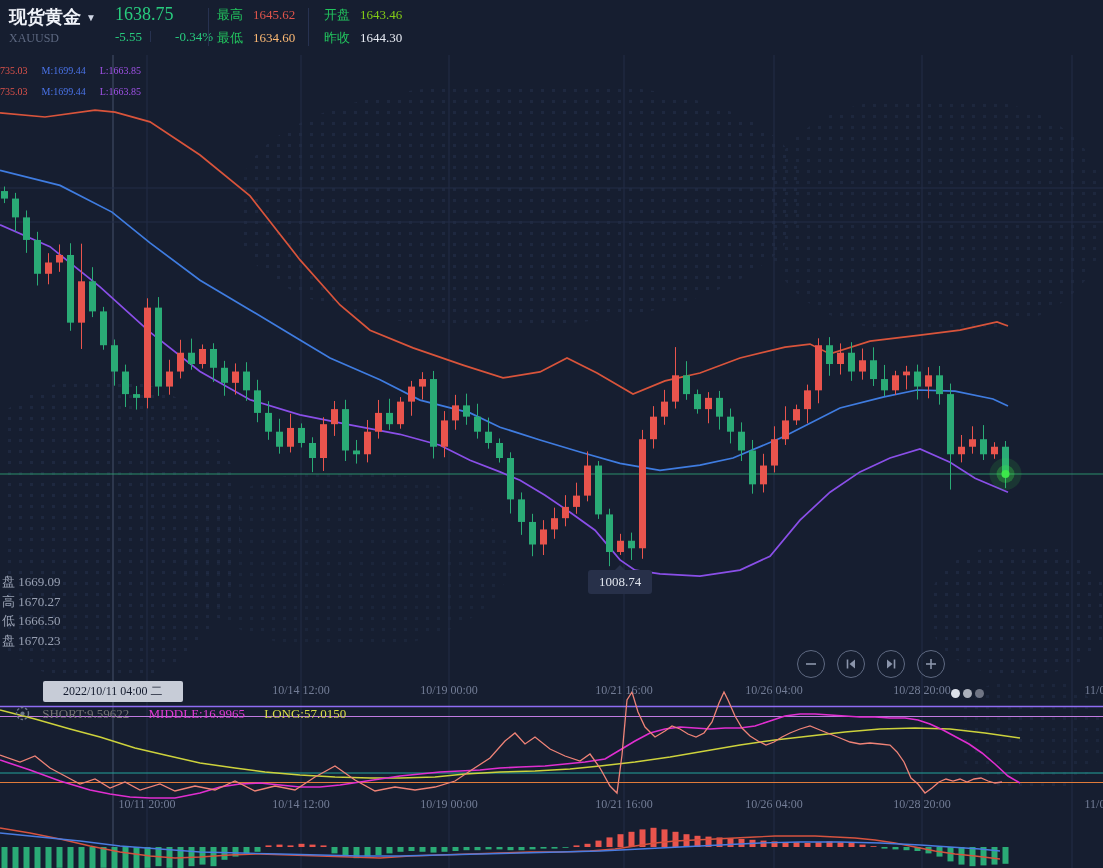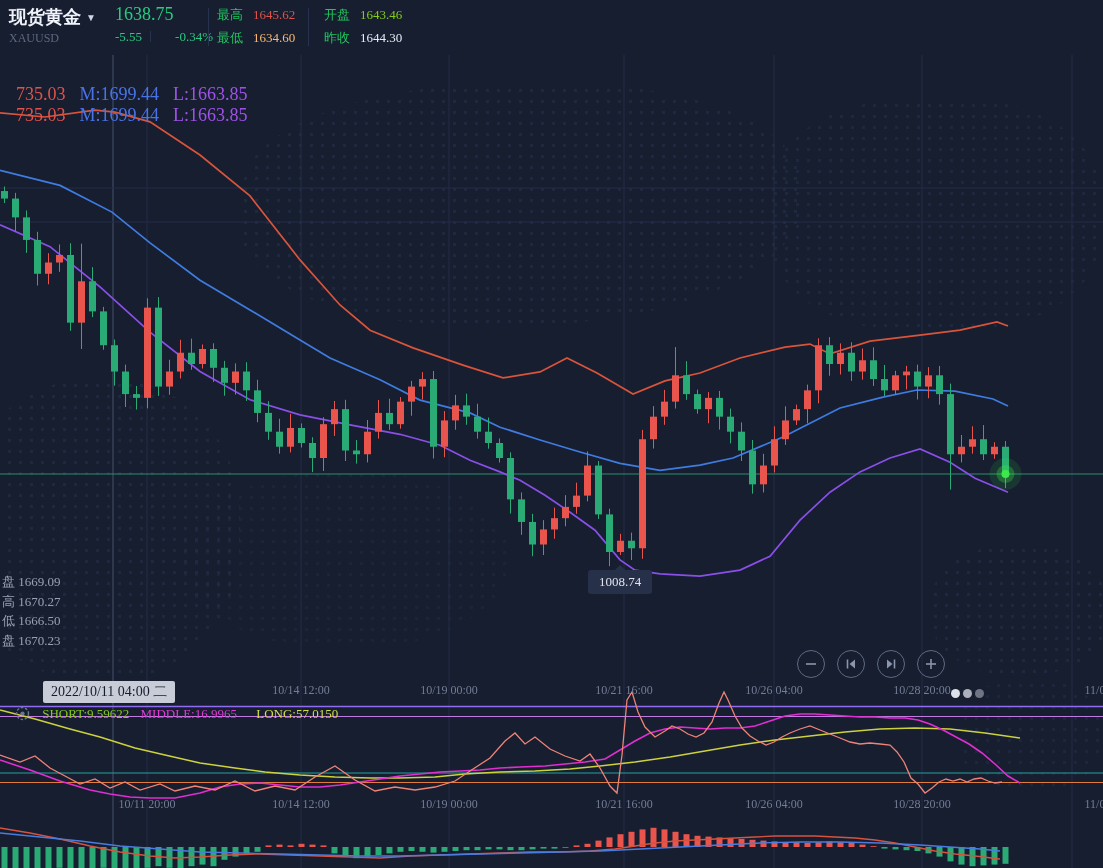--- a/index.html
+++ b/index.html
@@ -12,44 +12,44 @@
   .header{position:absolute;left:0;top:0;width:1103px;height:55px;z-index:3;}
   .title-row{position:absolute;left:9px;top:5px;font-size:18px;font-weight:bold;color:#f0f3f9;cursor:pointer;}
   .title-row .caret{font-size:10px;color:#cfd6e4;margin-left:5px;vertical-align:2px;}
   .symbol{position:absolute;left:9px;top:31px;font-size:12px;color:#5d6880;}
   .price{position:absolute;left:115px;top:4px;font-size:18px;color:#28cc7e;}
   .chg{position:absolute;left:115px;top:29px;font-size:13px;color:#28cc7e;}
   .chg .gap{display:inline-block;width:16px;border-left:1px solid #273250;height:11px;margin:0 8px -1px 8px;}
   .vsep{position:absolute;top:8px;width:1px;height:38px;background:#273250;}
   .stat{position:absolute;font-size:13px;}
   .stat .lb{color:#22c55e;margin-right:10px;}
-  #bollrows{position:absolute;left:16px;top:60px;z-index:2;font-size:18px;line-height:21px;margin-top:24px;}
+  #bollrows{position:absolute;left:0;top:60px;z-index:2;font-size:10px;line-height:21px;}
   #bollrows .u{color:#e0534b;} #bollrows .m{color:#4a73e8;margin-left:14px;} #bollrows .l{color:#a052e8;margin-left:14px;}
   #ohlcrows{position:absolute;left:2px;top:572px;z-index:2;font-size:13px;line-height:19.5px;color:#99a1b3;}
   .lowlabel{position:absolute;left:588px;top:570px;width:64px;height:24px;z-index:2;
             background:#273049;border-radius:3px;color:#dfe3ec;font-size:13px;
             text-align:center;line-height:24px;}
   .lowlabel:before{content:"";position:absolute;left:26px;top:-5px;border-left:6px solid transparent;
             border-right:6px solid transparent;border-bottom:6px solid #273049;}
   .axl{position:absolute;transform:translateX(-50%);font-size:12px;color:#737d96;white-space:nowrap;}
   #mainaxis .axl{top:683px;} #panelaxis .axl{top:797px;}
   #mainaxis,#panelaxis{position:absolute;left:0;top:0;width:1103px;z-index:2;}
   .datetip{position:absolute;left:43px;top:681px;z-index:4;background:#c7ccd7;color:#141b2e;
-           font-size:14px;padding:2px 8px;border-radius:2px;white-space:nowrap;}
+           font-size:12px;padding:2px 20px;border-radius:2px;white-space:nowrap;}
   .loadingdots{position:absolute;left:951px;top:684px;z-index:3;}
   .loadingdots span{display:inline-block;width:9px;height:9px;border-radius:50%;background:#dde1ea;margin-right:3px;}
   .loadingdots span:nth-child(2){opacity:.75}.loadingdots span:nth-child(3){opacity:.45}
   .navbtns{position:absolute;left:797px;top:650px;z-index:3;}
   .navbtn{display:inline-block;width:26px;height:26px;border:1px solid #5f6a82;border-radius:50%;
           margin-right:8px;cursor:pointer;background:rgba(22,30,48,.4);vertical-align:top;}
   .navbtn svg{display:block;margin:4px auto 0;}
   .indheader{position:absolute;left:14px;top:705px;z-index:3;font-size:13px;}
   .macdheader{position:absolute;left:14px;top:820px;z-index:3;font-size:13px;}
   .gear{vertical-align:-4px;margin-right:8px;cursor:pointer;}
-  .indheader .s{color:#84cc16;margin-right:8px;} .indheader .m{color:#e03ad4;margin-right:16px;} .indheader .l{color:#d8dd46;}
+  .indheader .s{color:#737373;margin-right:16px;} .indheader .m{color:#e03ad4;margin-right:16px;} .indheader .l{color:#d8dd46;}
   .macdheader .d{color:#e05c45;margin-right:16px;} .macdheader .e{color:#5a85e6;margin-right:16px;} .macdheader .c{color:#5a85e6;}
 </style>
 </head>
 <body>
 
 <div class="app">
 
   <div class="dots" style="left:240px;top:85px;width:560px;height:240px;border-radius:45% 40% 50% 40%;opacity:.5;"></div>
   <div class="dots" style="left:770px;top:100px;width:330px;height:230px;border-radius:40%;opacity:.45;"></div>
   <div class="dots" style="left:-40px;top:380px;width:280px;height:300px;border-radius:45%;opacity:.5;"></div>

